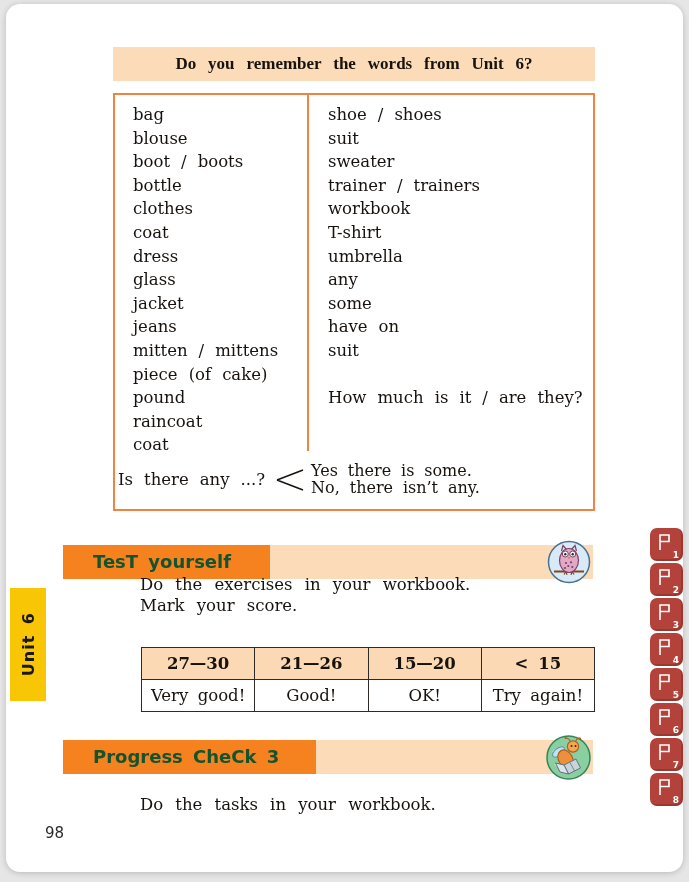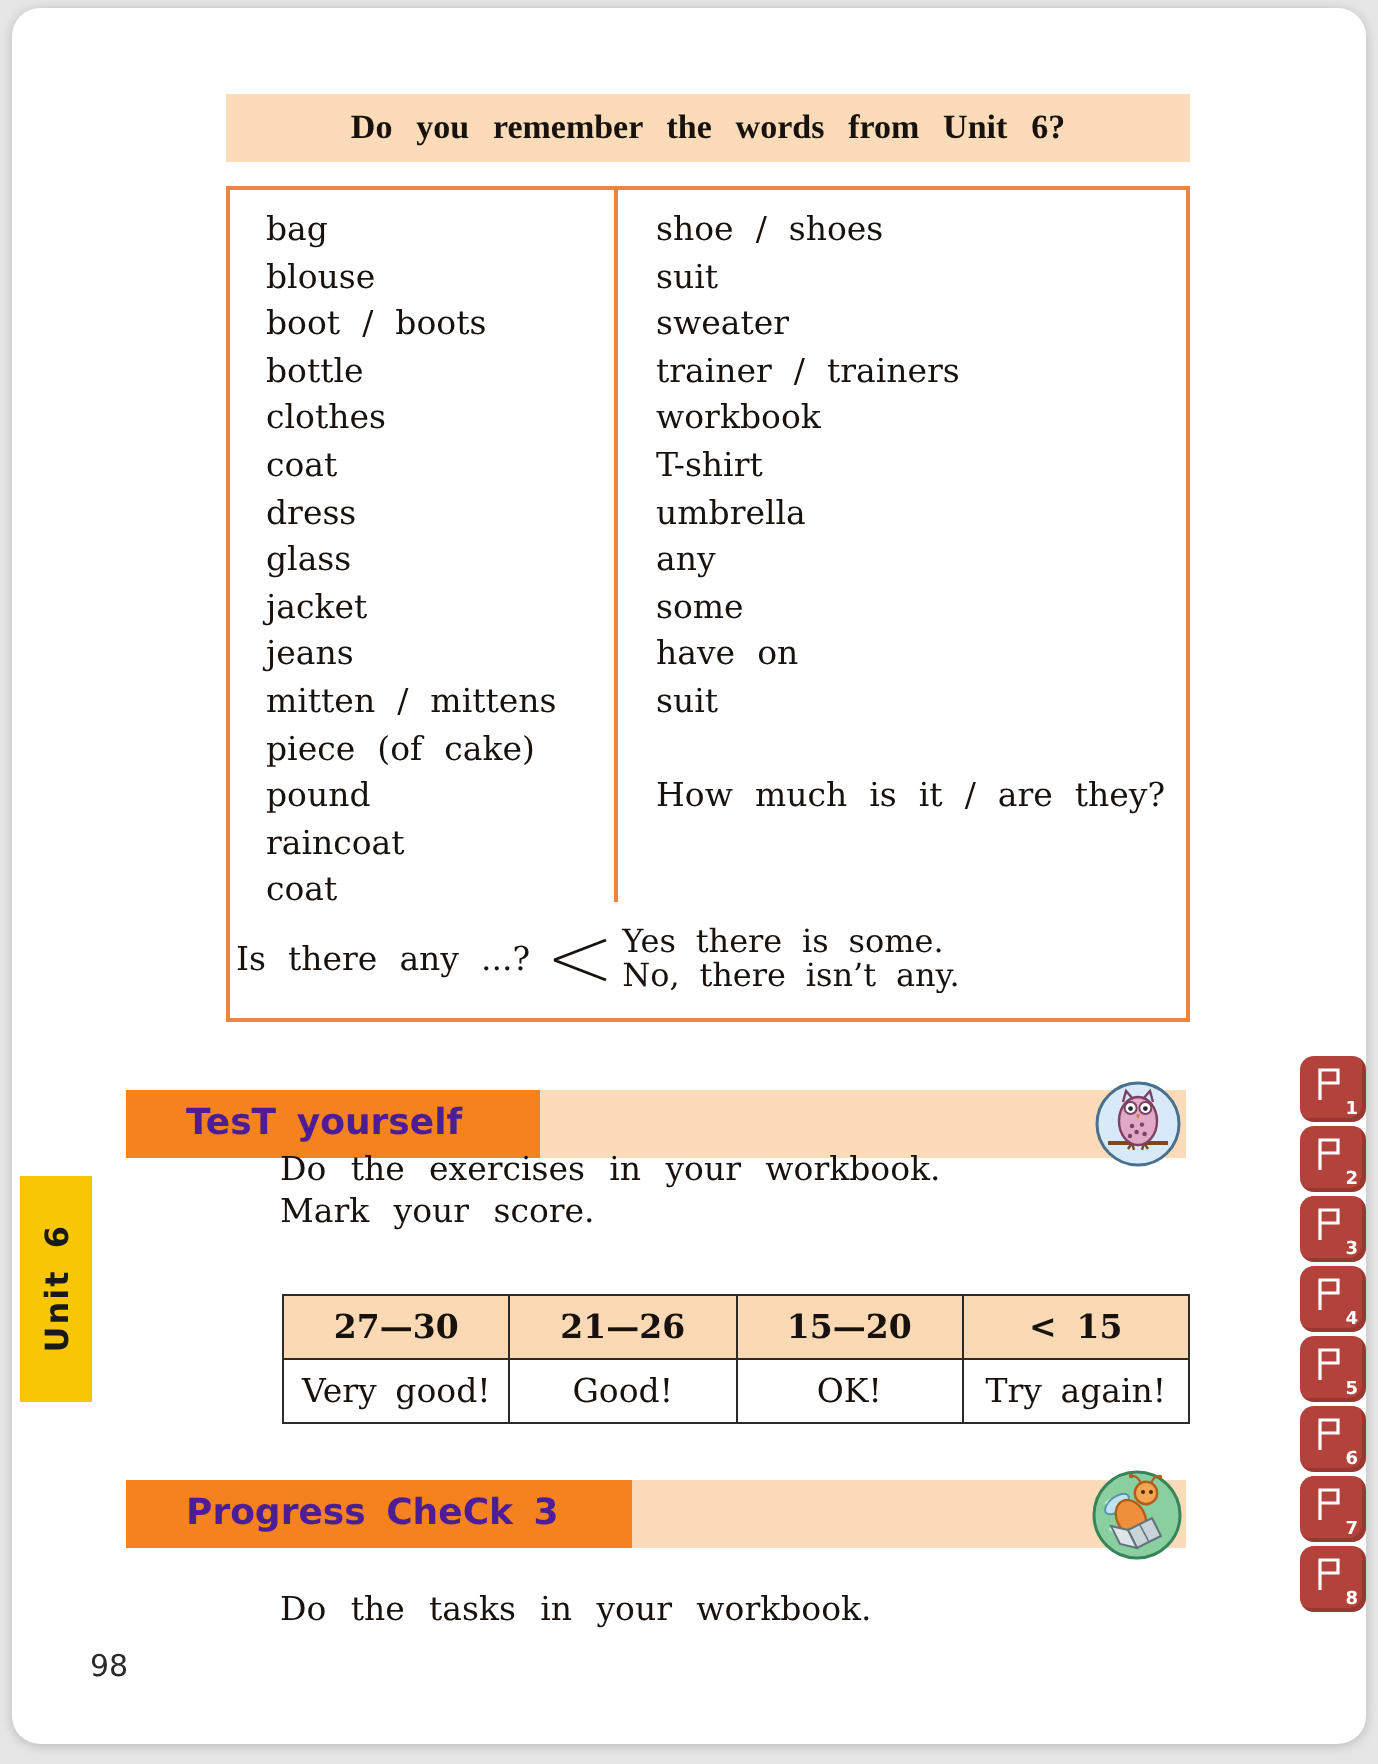--- a/index.html
+++ b/index.html
@@ -35,21 +35,21 @@
   .fork-q{font-size:16.5px;word-spacing:.35em;white-space:nowrap;}
   .fork-svg{margin:0 5px 0 9px;flex:0 0 auto;}
   .fork-answers{display:flex;flex-direction:column;}
   .vans{font-size:16px;line-height:17.5px;word-spacing:.3em;white-space:nowrap;}
   
   .section-strip{position:absolute;left:57px;width:530px;height:34px;background:#FBDBB8;}
   #test-strip{top:541px;}
   #progress-strip{top:736px;}
   .strip-block{
     position:absolute;left:0;top:0;height:34px;background:#F5821F;
-    color:#4c1d95;font-family:"DejaVu Sans", sans-serif;font-weight:bold;
+    color:#14532d;font-family:"DejaVu Sans", sans-serif;font-weight:bold;
     font-size:18px;line-height:34px;padding-left:30px;box-sizing:border-box;
     word-spacing:4px;white-space:nowrap;
   }
   #test-block{width:207px;}
   #progress-block{width:253px;}
   .strip-icon{position:absolute;width:44px;height:44px;}
   #owl-wrap{right:2px;top:-5px;}
   #mascot-wrap{right:1px;top:-6px;width:47px;height:47px;}
   
   .instr{position:absolute;left:134px;font-size:16.5px;line-height:21px;word-spacing:.42em;}

